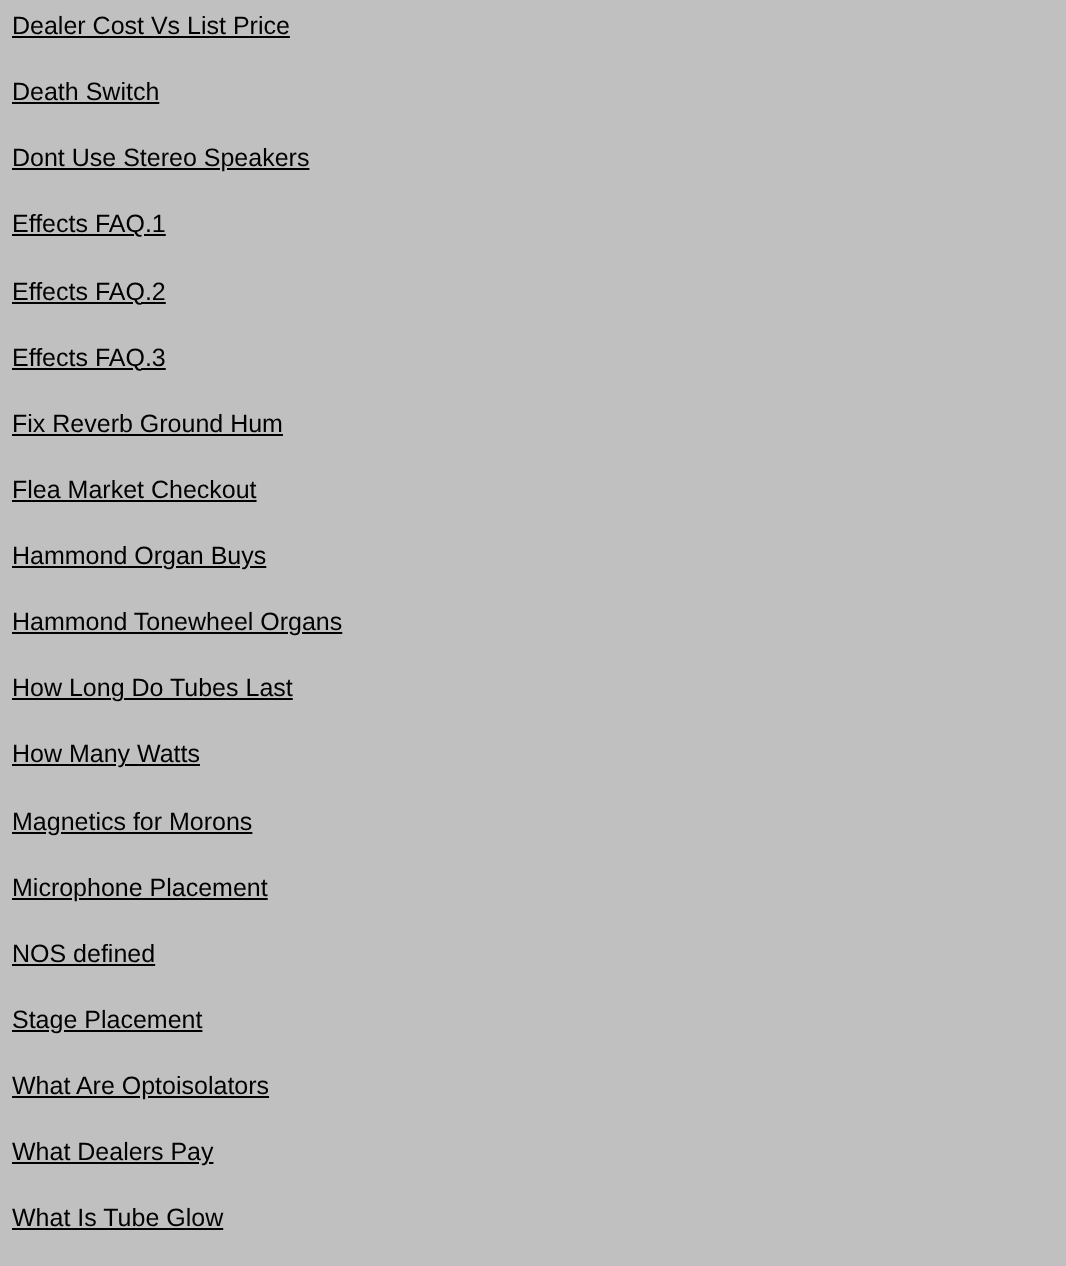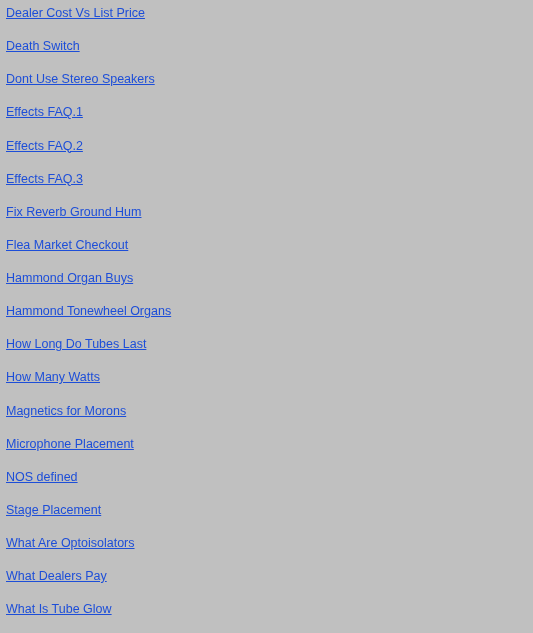--- a/index.html
+++ b/index.html
@@ -12,21 +12,21 @@
       font-family: Arial, sans-serif;
       font-size: 13px;
       width: 533px;
       min-height: 633px;
     }
     .list-container {
       padding: 4px 6px;
     }
     .list-item {
       display: block;
-      color: #1d4ed8;
+      color: #000000;
       text-decoration: underline;
       cursor: pointer;
       line-height: 1.45;
       font-size: 12.5px;
     }
   </style>
 </head>
 <body>
 
 <div class="list-container">

